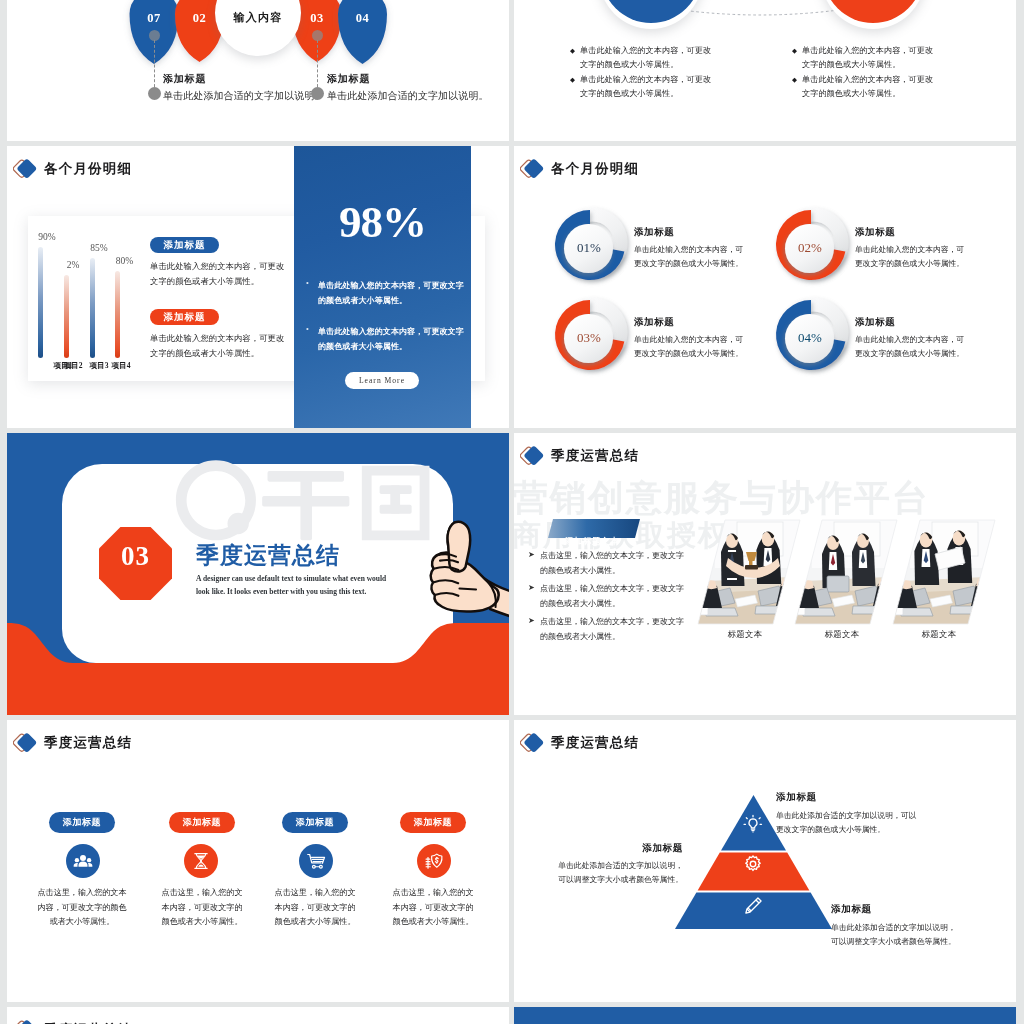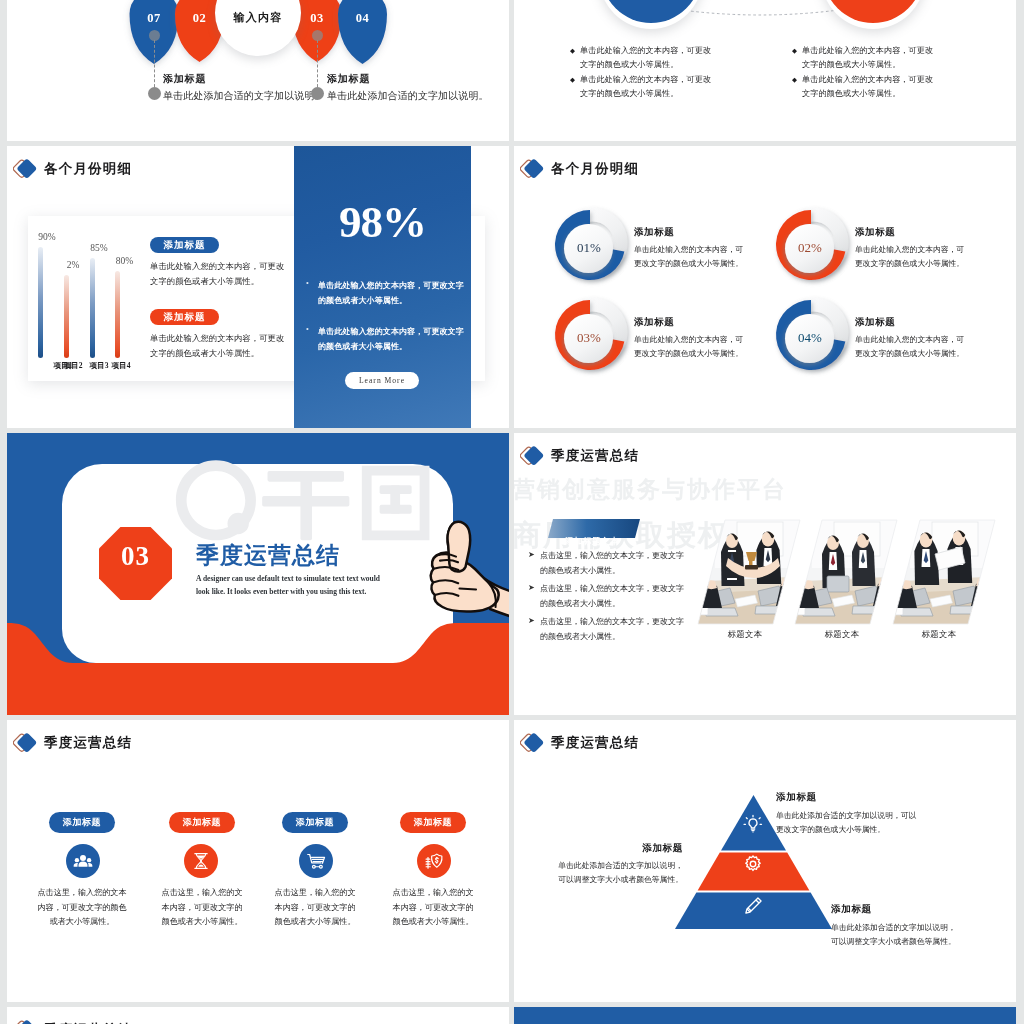--- a/index.html
+++ b/index.html
@@ -316,21 +316,21 @@
     </g>
           </svg>
           <svg class="wave" width="502" height="282" viewBox="0 0 502 282">
             <path d="M0 190 C12 190 20 192 28 201 C38 212 46 230 66 230 L386 230 C406 230 414 212 424 201 C432 192 440 190 452 190 L502 190 L502 282 L0 282 Z" fill="#ee4019"></path>
           </svg>
           <svg class="oct" viewBox="0 0 76 76">
             <polygon points="22.3,0 53.7,0 76,22.3 76,53.7 53.7,76 22.3,76 0,53.7 0,22.3" fill="#ee4019"></polygon>
           </svg>
           <div class="num">03</div>
           <div class="ttl">季度运营总结</div>
-          <div class="sub"><span>A designer can use default text to simulate text text would</span><br><span>look like. It looks even better with you using this text.</span></div>
+          <div class="sub"><span>A designer can use default text to simulate what even would</span><br><span>look like. It looks even better with you using this text.</span></div>
           <svg class="hand" width="116" height="106" viewBox="0 0 116 106">
  <g stroke="#130e0c" stroke-width="2.5" stroke-linejoin="round" stroke-linecap="round">
 
   <path d="M60 58 C74 68 90 74 108 77 L116 78 L116 104 L104 102 C90 98 78 94 68 90 Z" fill="#fbdfca"></path>
 
   <path d="M32.5 3.5
            C26.5 7.5 24.5 16.5 26.2 26.5
            L29.0 42.0
            C38 40.5 46.5 43.5 53 50
            C60 57 66 64 72 68
@@ -356,21 +356,21 @@
   <path d="M11 63.4 C19.6 60.6 29.6 61 36.2 64.2"></path>
   <path d="M12.8 76 C21 73.4 30.4 73.8 36.4 76.8"></path>
   <path d="M37.5 69.5 L54 70.5"></path>
   <path d="M66 63 C72 70 75 79 73.5 88"></path>
  </g>
 </svg>
         </div>
       </div>
     <div class="slide">
         <div class="s6">
-          <div class="wmz" style="left:-2px;top:41px;font-size:23px">营销创意服务与协作平台</div>
+          <div class="wmz" style="left:-2px;top:41px;font-size:36px">营销创意服务与协作平台</div>
           <div class="wmz" style="left:-2px;top:83px;font-size:29px">商用需获取授权</div>
           <div class="sttl" style="left:6px;top:12px">
             <span class="dia"><svg width="26" height="22" viewBox="0 0 26 22">
                 <rect x="2.1" y="4.0" width="13.4" height="13.4" rx="2.6" transform="rotate(45 8.8 10.7)" fill="none" stroke="#b06a52" stroke-width="1.25"></rect>
                 <rect x="6.4" y="3.3" width="14.8" height="14.8" rx="3.0" transform="rotate(45 13.8 10.7)" fill="#1f5ca5"></rect>
               </svg></span>
             <span class="tx">季度运营总结</span>
           </div>
           <svg style="position:absolute;left:34px;top:86px" width="92" height="19">
             <defs>

